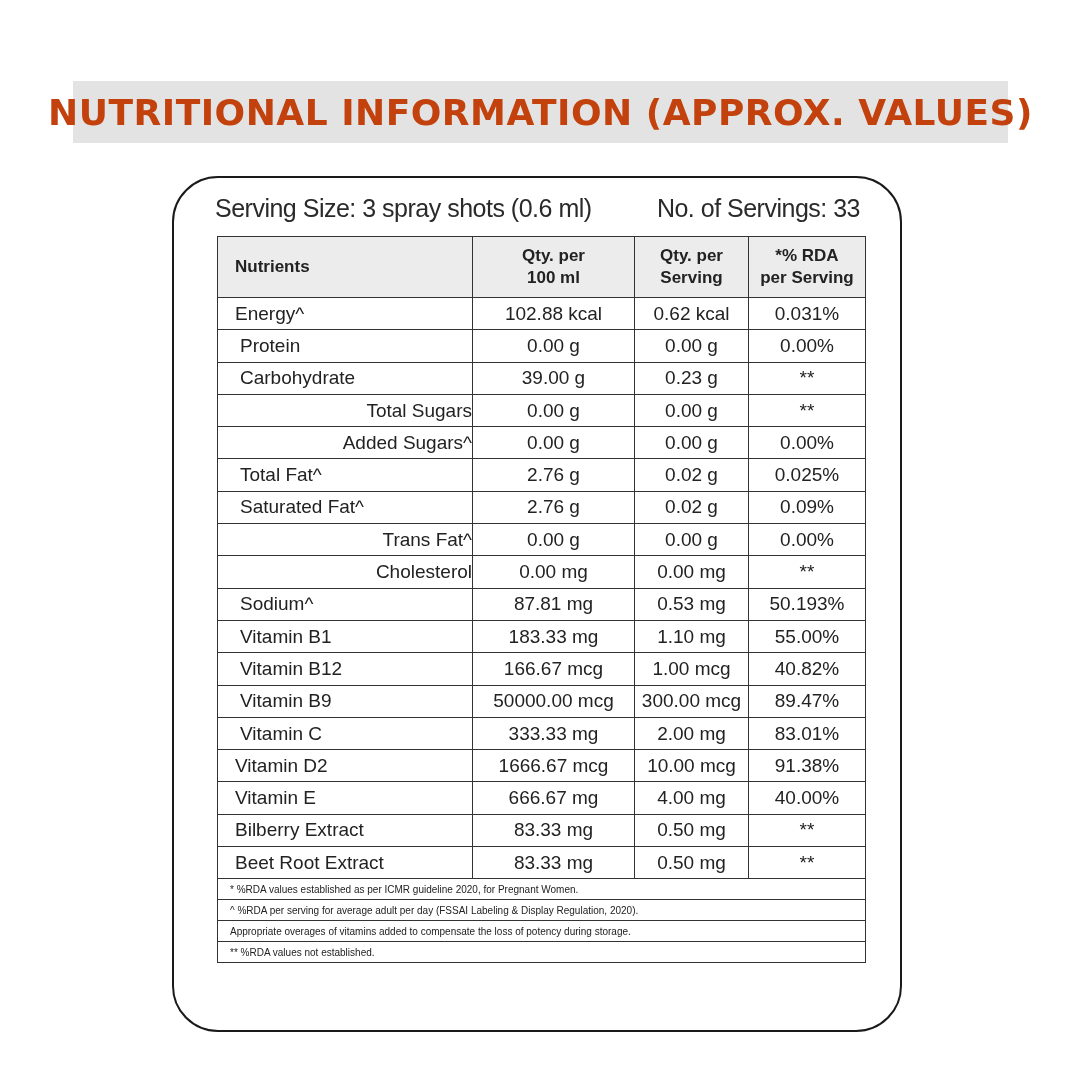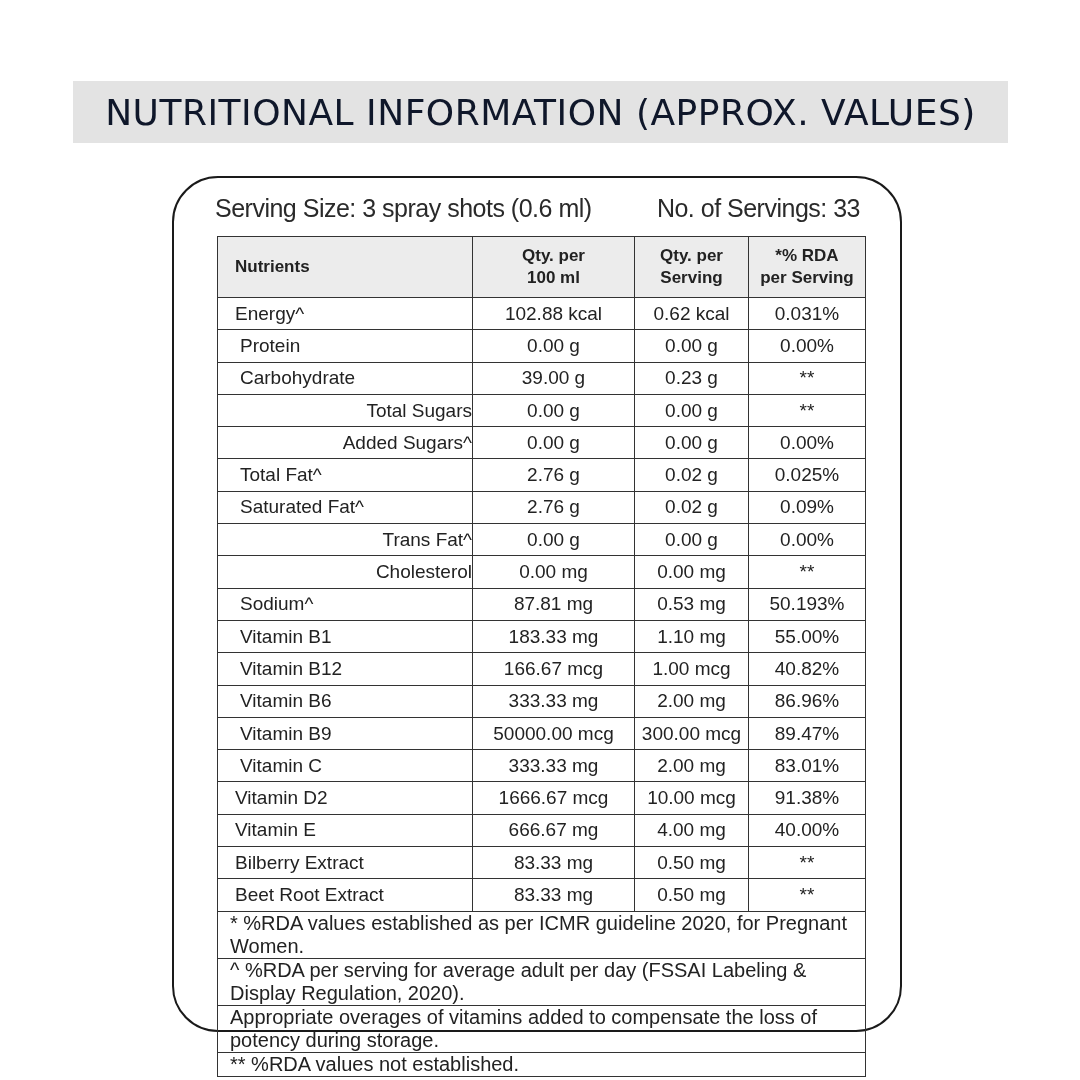--- a/index.html
+++ b/index.html
@@ -14,23 +14,23 @@
     .title-banner {
       position: absolute;
       left: 73px; top: 81px;
       width: 935px; height: 62px;
       background: #e3e3e3;
       display: flex; align-items: center; justify-content: center;
     }
     .title-banner span {
       font-family: "DejaVu Sans", sans-serif;
       font-size: 36px;
-      font-weight: 400;
+      font-weight: 700;
       letter-spacing: 0.5px;
-      color: #0f172a;
+      color: #c2410c;
       white-space: nowrap;
     }
     .card {
       position: absolute;
       left: 172px; top: 176px;
       width: 730px; height: 856px;
       border: 2.5px solid #1a1a1a;
       border-radius: 46px;
       box-sizing: border-box;
       background: #fff;
@@ -66,21 +66,21 @@
       text-align: center;
     }
     table.nutri th.first { text-align: left; padding-left: 17px; }
     table.nutri td { height: 31.3px; text-align: center; }
     table.nutri td.name { text-align: left; padding-left: 17px; }
     table.nutri td.name.l1 { padding-left: 22px; }
     table.nutri td.name.l2 { padding-left: 37px; text-align: right; }
     table.nutri td.name.l0 { padding-left: 17px; }
     table.nutri td.note {
       text-align: left;
-      font-size: 20px;
+      font-size: 10px;
       height: 20px;
       padding-left: 12px;
     }
     col.c1 { width: 255px; }
     col.c2 { width: 162px; }
     col.c3 { width: 114px; }
     col.c4 { width: 117px; }
   </style>
 </head>
 <body>
@@ -178,26 +178,20 @@
         <td>1.10 mg</td>
         <td>55.00%</td>
       </tr>
       <tr>
         <td class="name l1">Vitamin B12</td>
         <td>166.67 mcg</td>
         <td>1.00 mcg</td>
         <td>40.82%</td>
       </tr>
       <tr>
-        <td class="name l1">Vitamin B6</td>
-        <td>333.33 mg</td>
-        <td>2.00 mg</td>
-        <td>86.96%</td>
-      </tr>
-      <tr>
         <td class="name l1">Vitamin B9</td>
         <td>50000.00 mcg</td>
         <td>300.00 mcg</td>
         <td>89.47%</td>
       </tr>
       <tr>
         <td class="name l1">Vitamin C</td>
         <td>333.33 mg</td>
         <td>2.00 mg</td>
         <td>83.01%</td>

